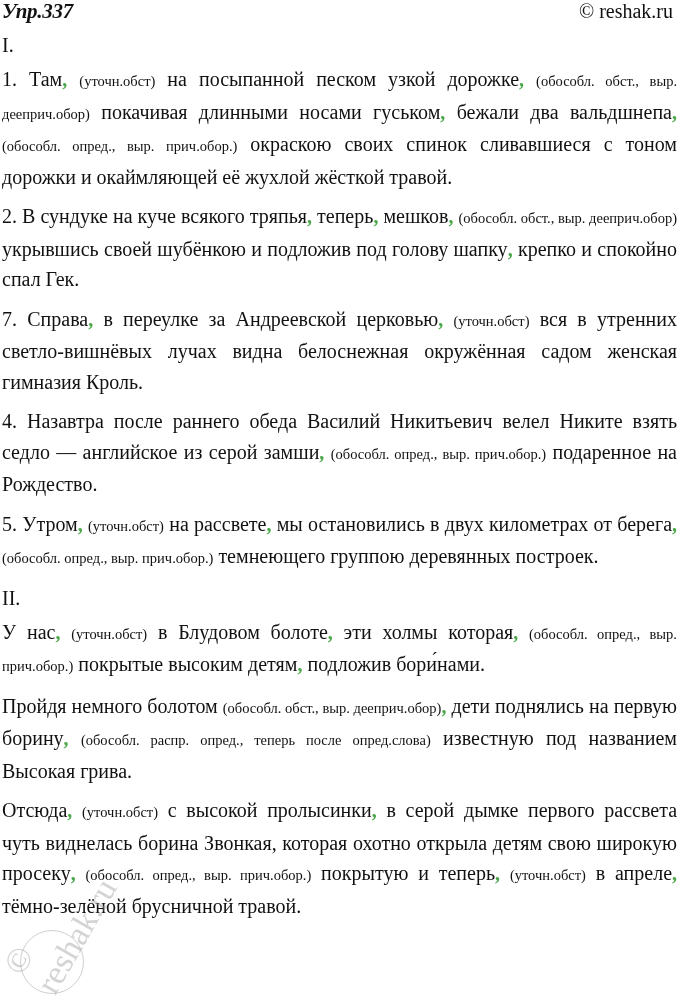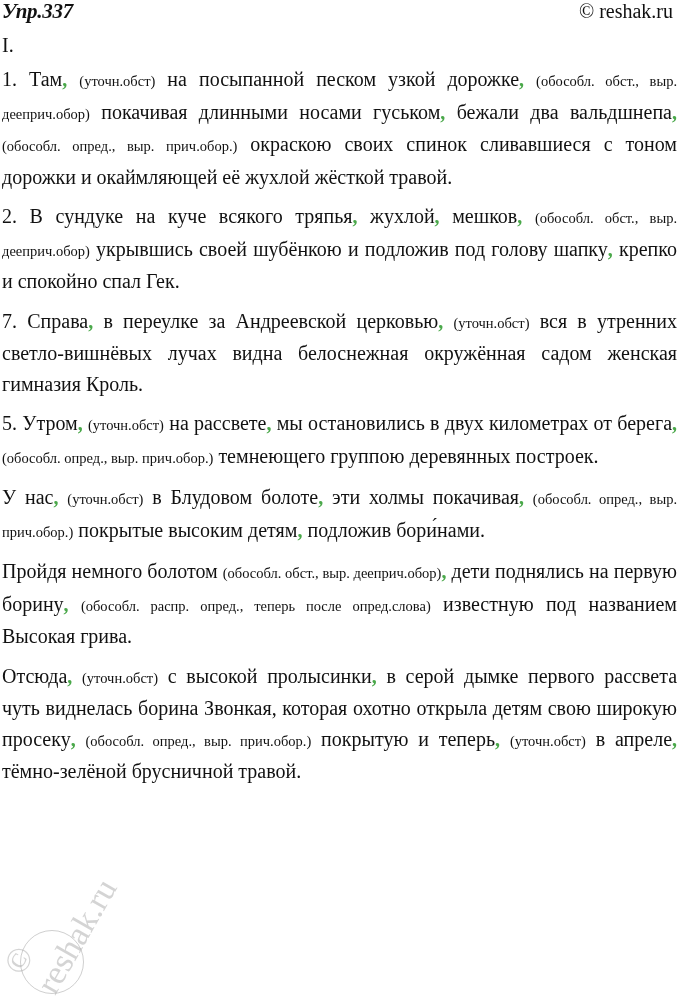--- a/index.html
+++ b/index.html
@@ -47,22 +47,24 @@
 <body>
 
 <div class="header">
   <span class="title">Упр.337</span>
   <span class="site">© reshak.ru</span>
 </div>
 
 <div class="content" id="content">
     <div class="section-label">I.</div>
     <p class="par"><span>1. Там</span><span class="g">,</span><span> </span><span class="n">(уточн.обст)</span><span> на посыпанной песком узкой дорожке</span><span class="g">,</span><span> </span><span class="n">(обособл. обст., выр. дееприч.обор)</span><span> покачивая длинными носами гуськом</span><span class="g">,</span><span> бежали два вальдшнепа</span><span class="g">,</span><span> </span><span class="n">(обособл. опред., выр. прич.обор.)</span><span>  окраскою своих спинок сливавшиеся с тоном дорожки и окаймляющей её жухлой жёсткой травой.</span></p>
-    <p class="par"><span>2. В сундуке на куче всякого тряпья</span><span class="g">,</span><span> жухлой</span><span class="g">,</span><span> мешков</span><span class="g">,</span><span> </span><span class="n">(обособл. обст., выр. дееприч.обор)</span><span> укрывшись своей шубёнкою и подложив под голову шапку</span><span class="g">,</span><span> крепко и спокойно спал Гек.</span></p>
+    <p class="par"><span>2. В сундуке на куче всякого тряпья</span><span class="g">,</span><span> теперь</span><span class="g">,</span><span> мешков</span><span class="g">,</span><span> </span><span class="n">(обособл. обст., выр. дееприч.обор)</span><span> укрывшись своей шубёнкою и подложив под голову шапку</span><span class="g">,</span><span> крепко и спокойно спал Гек.</span></p>
     <p class="par"><span>7. Справа</span><span class="g">,</span><span> в переулке за Андреевской церковью</span><span class="g">,</span><span> </span><span class="n">(уточн.обст)</span><span> вся в утренних светло-вишнёвых лучах видна белоснежная окружённая садом женская гимназия Кроль.</span></p>
+    <p class="par"><span>4. Назавтра после раннего обеда Василий Никитьевич велел Никите взять седло — английское из серой замши</span><span class="g">,</span><span> </span><span class="n">(обособл. опред., выр. прич.обор.)</span><span> подаренное на Рождество.</span></p>
     <p class="par"><span>5. Утром</span><span class="g">,</span><span> </span><span class="n">(уточн.обст)</span><span> на рассвете</span><span class="g">,</span><span> мы остановились в двух километрах от берега</span><span class="g">,</span><span> </span><span class="n">(обособл. опред., выр. прич.обор.)</span><span> темнеющего группою деревянных построек.</span></p>
-    <p class="par"><span>У нас</span><span class="g">,</span><span> </span><span class="n">(уточн.обст)</span><span>  в Блудовом болоте</span><span class="g">,</span><span> эти холмы покачивая</span><span class="g">,</span><span> </span><span class="n">(обособл. опред., выр. прич.обор.)</span><span> покрытые высоким детям</span><span class="g">,</span><span> подложив бори́нами.</span></p>
+    <div class="section-label">II.</div>
+    <p class="par"><span>У нас</span><span class="g">,</span><span> </span><span class="n">(уточн.обст)</span><span>  в Блудовом болоте</span><span class="g">,</span><span> эти холмы которая</span><span class="g">,</span><span> </span><span class="n">(обособл. опред., выр. прич.обор.)</span><span> покрытые высоким детям</span><span class="g">,</span><span> подложив бори́нами.</span></p>
     <p class="par"><span>Пройдя немного болотом </span><span class="n">(обособл. обст., выр. дееприч.обор)</span><span class="g">,</span><span> дети поднялись на первую борину</span><span class="g">,</span><span> </span><span class="n">(обособл. распр. опред., теперь после опред.слова)</span><span> известную под названием Высокая грива.</span></p>
     <p class="par"><span>Отсюда</span><span class="g">,</span><span> </span><span class="n">(уточн.обст)</span><span>  с высокой пролысинки</span><span class="g">,</span><span> в серой дымке первого рассвета чуть виднелась борина Звонкая, которая охотно открыла детям свою широкую просеку</span><span class="g">,</span><span> </span><span class="n">(обособл. опред., выр. прич.обор.)</span><span> покрытую и теперь</span><span class="g">,</span><span> </span><span class="n">(уточн.обст)</span><span>  в апреле</span><span class="g">,</span><span> тёмно-зелёной брусничной травой.</span></p>
   </div>
 
 <div class="wm-circle"></div>
 <div class="watermark">© reshak.ru</div>
 
 </body></html>

